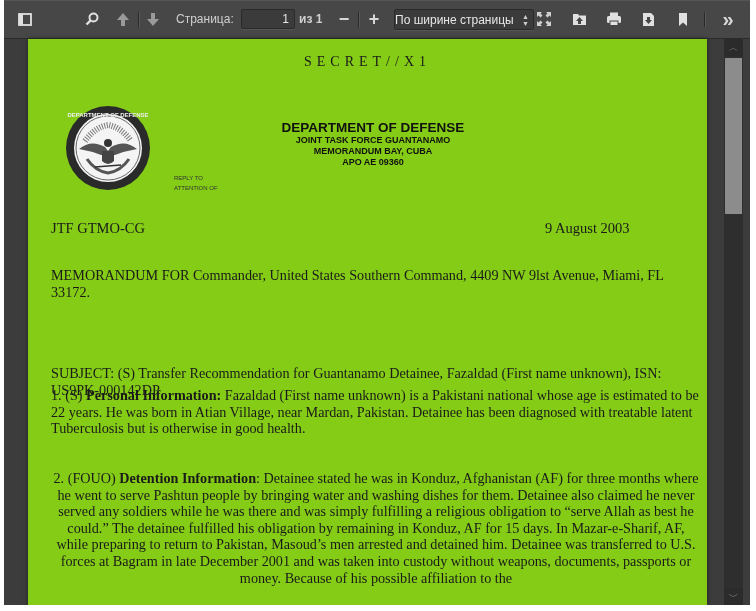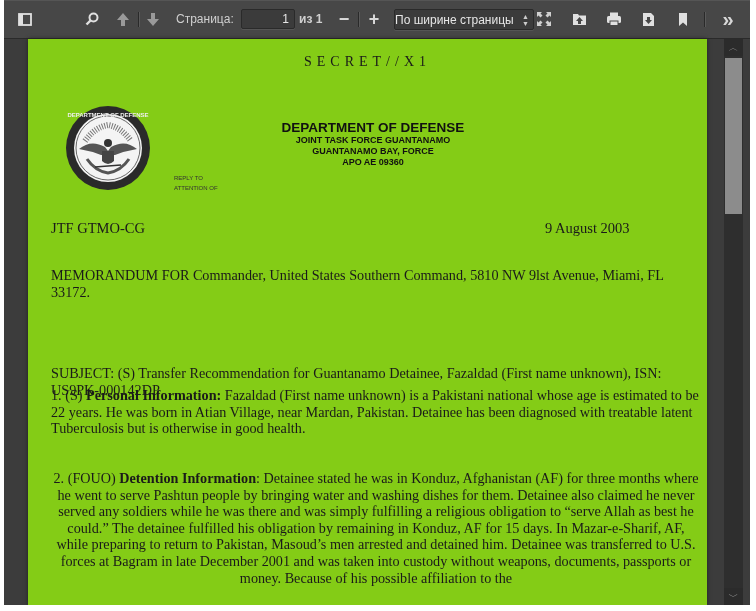--- a/index.html
+++ b/index.html
@@ -138,33 +138,33 @@
           <path d="M37 46 H49 V56 Q43 62 37 56 Z" fill="#444"></path>
           <path d="M22 54 Q30 66 43 68 Q56 66 64 54" fill="none" stroke="#555" stroke-width="3"></path>
           <line x1="30" y1="62" x2="56" y2="60" stroke="#333" stroke-width="1.5"></line>
           <text x="43" y="12" text-anchor="middle" font-size="6" fill="#eee" font-family="Liberation Sans, sans-serif" font-weight="bold">DEPARTMENT OF DEFENSE</text>
         </svg>
       </div>
 
       <div class="dod">
         <div class="t1">DEPARTMENT OF DEFENSE</div>
         <div class="t2">JOINT TASK FORCE GUANTANAMO</div>
-        <div class="t2">GUANTANAMO BAY, FORCE</div>
+        <div class="t2">MEMORANDUM BAY, CUBA</div>
         <div class="t2">APO AE 09360</div>
       </div>
 
       <div class="reply">
         <div>REPLY TO</div>
         <div>ATTENTION OF</div>
       </div>
 
       <div class="jtf serif">JTF GTMO-CG</div>
       <div class="date serif">9 August 2003</div>
 
-      <div class="para serif" style="top:228px;">MEMORANDUM FOR Commander, United States Southern Command, 5810 NW 9lst Avenue, Miami, FL 33172.</div>
+      <div class="para serif" style="top:228px;">MEMORANDUM FOR Commander, United States Southern Command, 4409 NW 9lst Avenue, Miami, FL 33172.</div>
       <div class="para serif" style="top:280px;margin-top:46px;">SUBJECT:  (S) Transfer Recommendation for Guantanamo Detainee, Fazaldad (First name unknown), ISN: US9PK-000142DP</div>
 
       <div class="para serif" style="top:348px;">
         <span>1.  (S) </span><b>Personal Information:</b><span>  Fazaldad (First name unknown) is a Pakistani national whose age is estimated to be 22 years.  He was born in Atian Village, near Mardan, Pakistan. Detainee has been diagnosed with treatable latent Tuberculosis but is otherwise in good health.</span>
       </div>
 
       <div class="para serif" style="top:431px;text-align:center;">
         <span>2.  (FOUO) </span><b>Detention Information</b><span>:  Detainee stated he was in Konduz, Afghanistan (AF) for three months where he went to serve Pashtun people by bringing water and washing dishes for them.  Detainee also claimed he never served any soldiers while he was there and was simply fulfilling a religious obligation to  “serve Allah as best he could.”  The detainee fulfilled his obligation by remaining in Konduz, AF for 15 days.  In Mazar-e-Sharif, AF, while preparing to return to Pakistan, Masoud’s men arrested and detained him.  Detainee was transferred to U.S. forces at Bagram in late December 2001 and was taken into custody without weapons, documents, passports or money.  Because of his possible affiliation to the</span>
       </div>
     </div>

